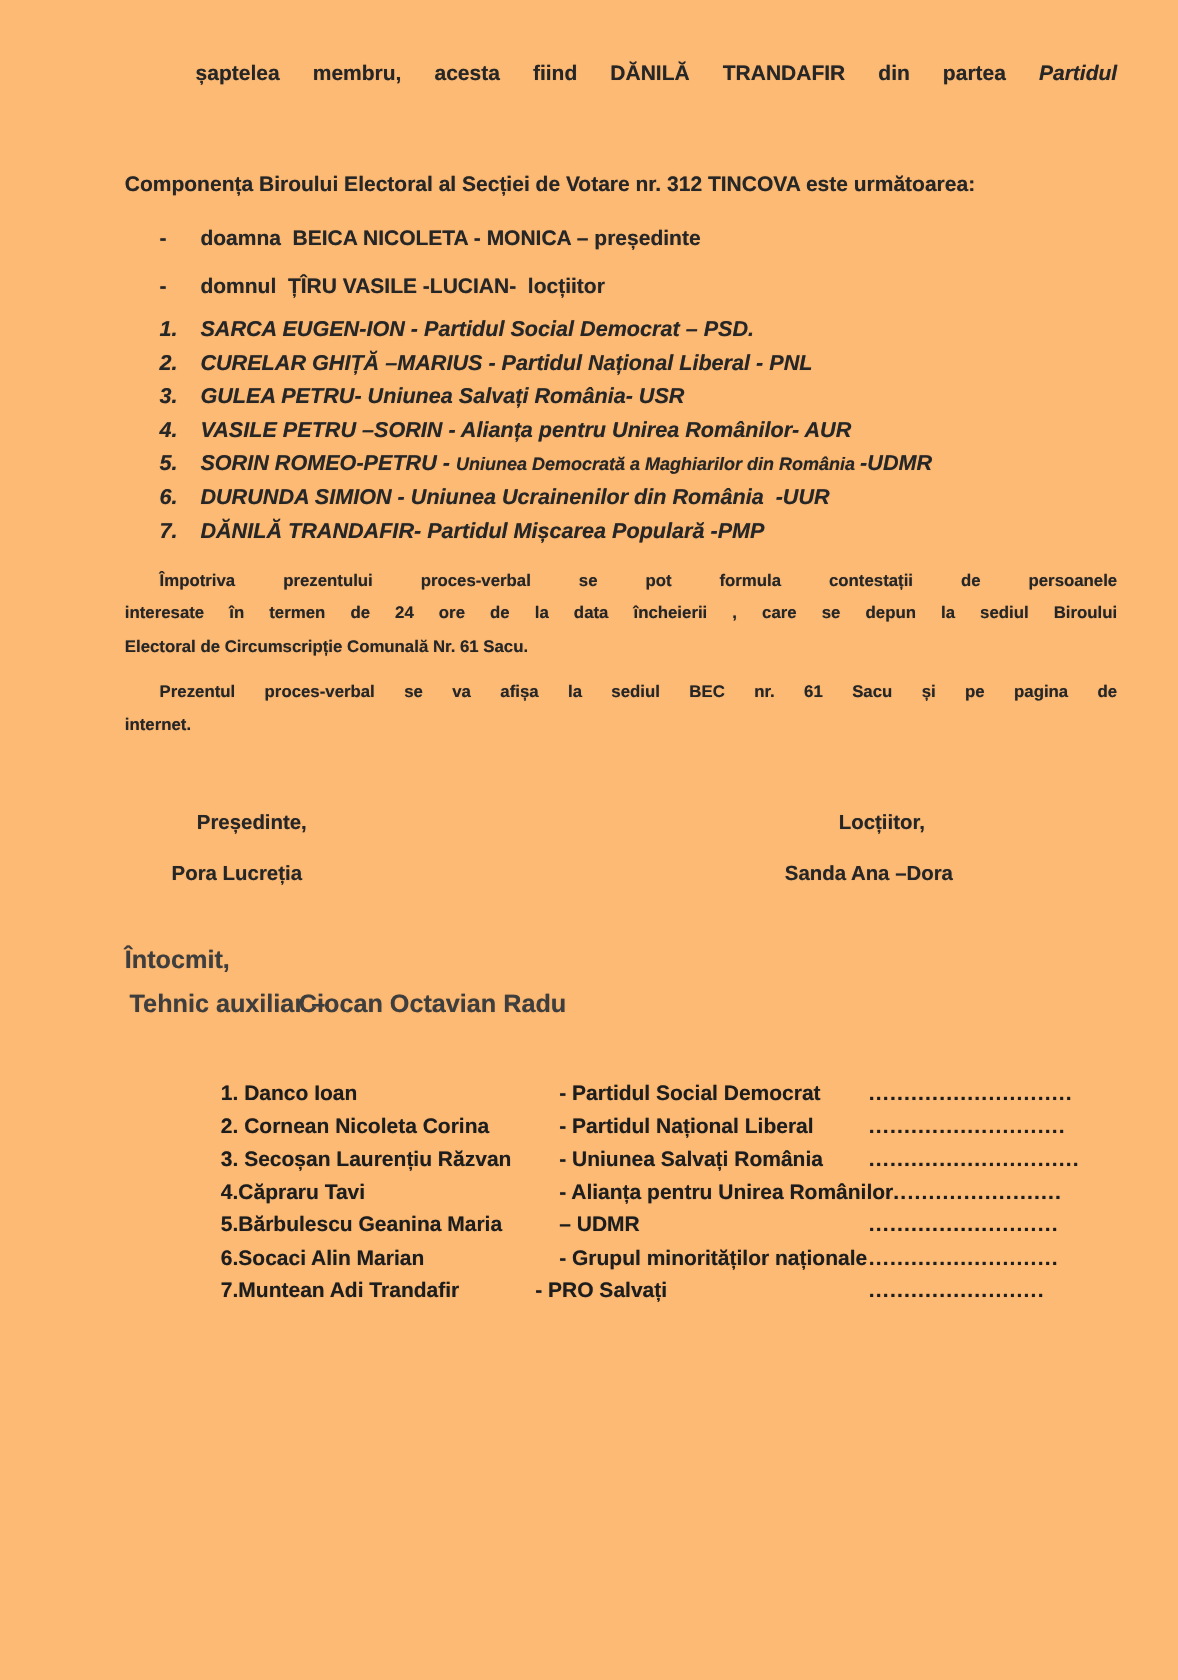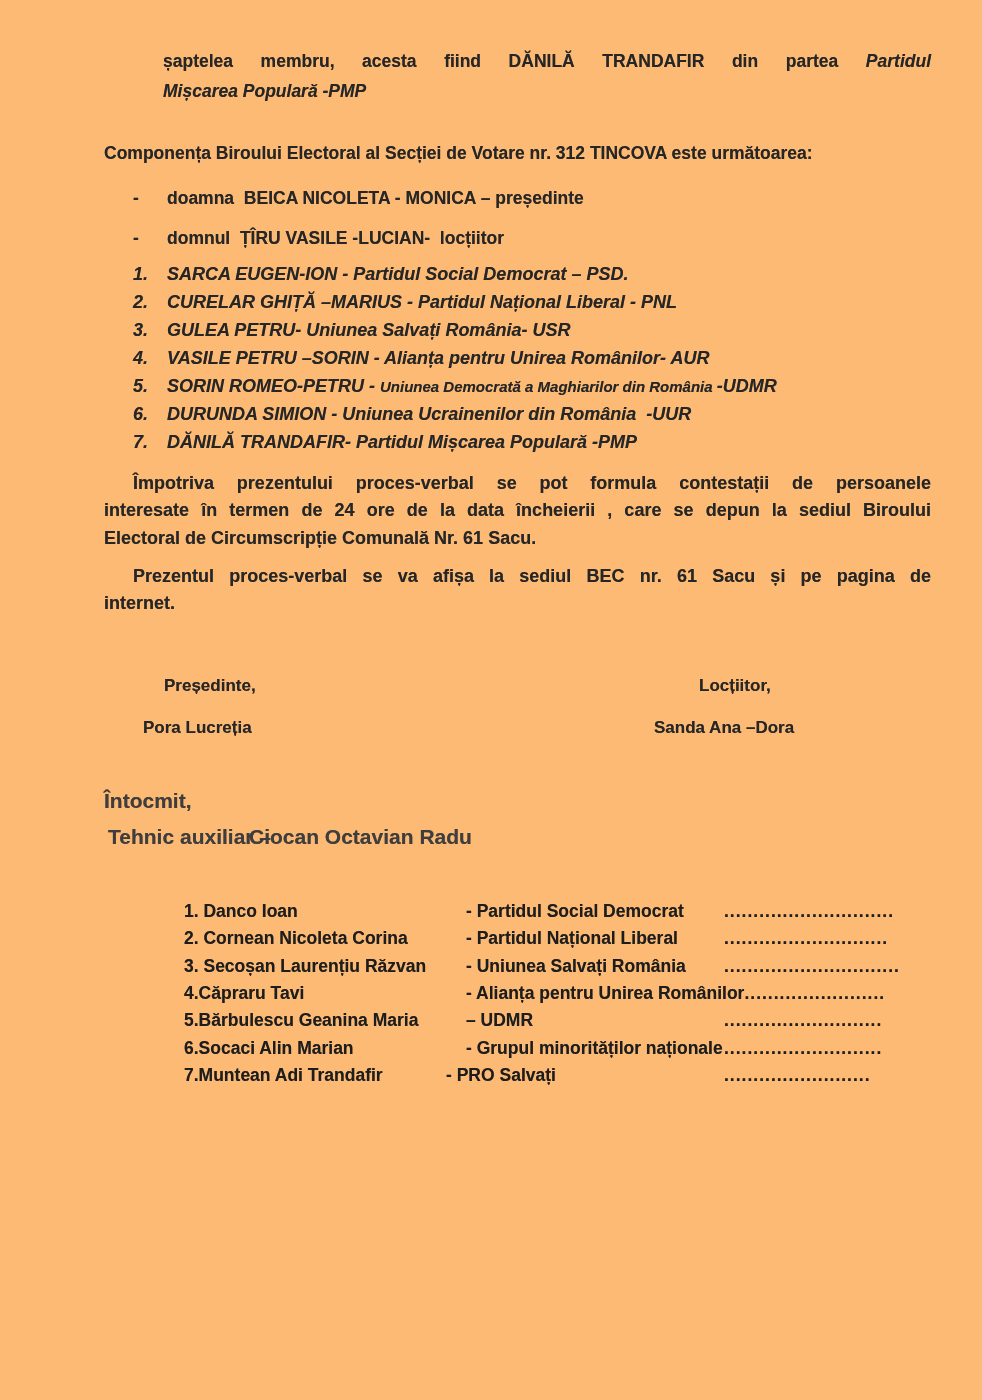--- a/index.html
+++ b/index.html
@@ -29,21 +29,21 @@
   .official .txt{white-space:pre;}
 
   
   .members{left:133px;top:264px;width:830px;font-size:18px;font-weight:700;font-style:italic;}
   .mrow{display:flex;height:28px;align-items:baseline;}
   .mnum{width:34px;}
   .mtxt{white-space:pre;}
   .msmall{font-size:15px;white-space:pre;}
 
   
-  .para-body{left:104px;width:827px;font-size:18px;font-weight:700;line-height:27.4px;}
+  .para-body{left:104px;width:827px;font-size:14px;font-weight:700;line-height:27.4px;}
   .para-contest{top:470px;}
   .para-publish{top:563px;}
   .indent{text-indent:29px;}
 
   
   .sig{font-size:17px;font-weight:700;white-space:pre;}
 
   
   .prep{font-size:21px;font-weight:700;color:#3e3e3e;white-space:pre;}
   .prep-row{left:108px;top:825px;display:flex;}
@@ -57,21 +57,20 @@
   .rparty.shift{margin-left:-20px;min-width:278px;}
   .rdots{white-space:pre;letter-spacing:1px;}
 </style>
 </head>
 <body>
 
 <div class="page">
 
   <div class="abs para-intro">
     <div class="jline"><span>șaptelea membru, acesta fiind DĂNILĂ TRANDAFIR din partea</span> <span class="ital">Partidul</span></div>
-    <div class="ital">Mișcarea Populară -PMP</div>
   </div>
 
   <div class="abs heading">Componența Biroului Electoral al Secției de Votare nr. 312 TINCOVA este următoarea:</div>
 
   <div class="abs official" style="top:188px">
     <span class="marker">-</span>
     <span class="txt">doamna  BEICA NICOLETA - MONICA – președinte</span>
   </div>
   <div class="abs official" style="top:228px">
     <span class="marker">-</span>

